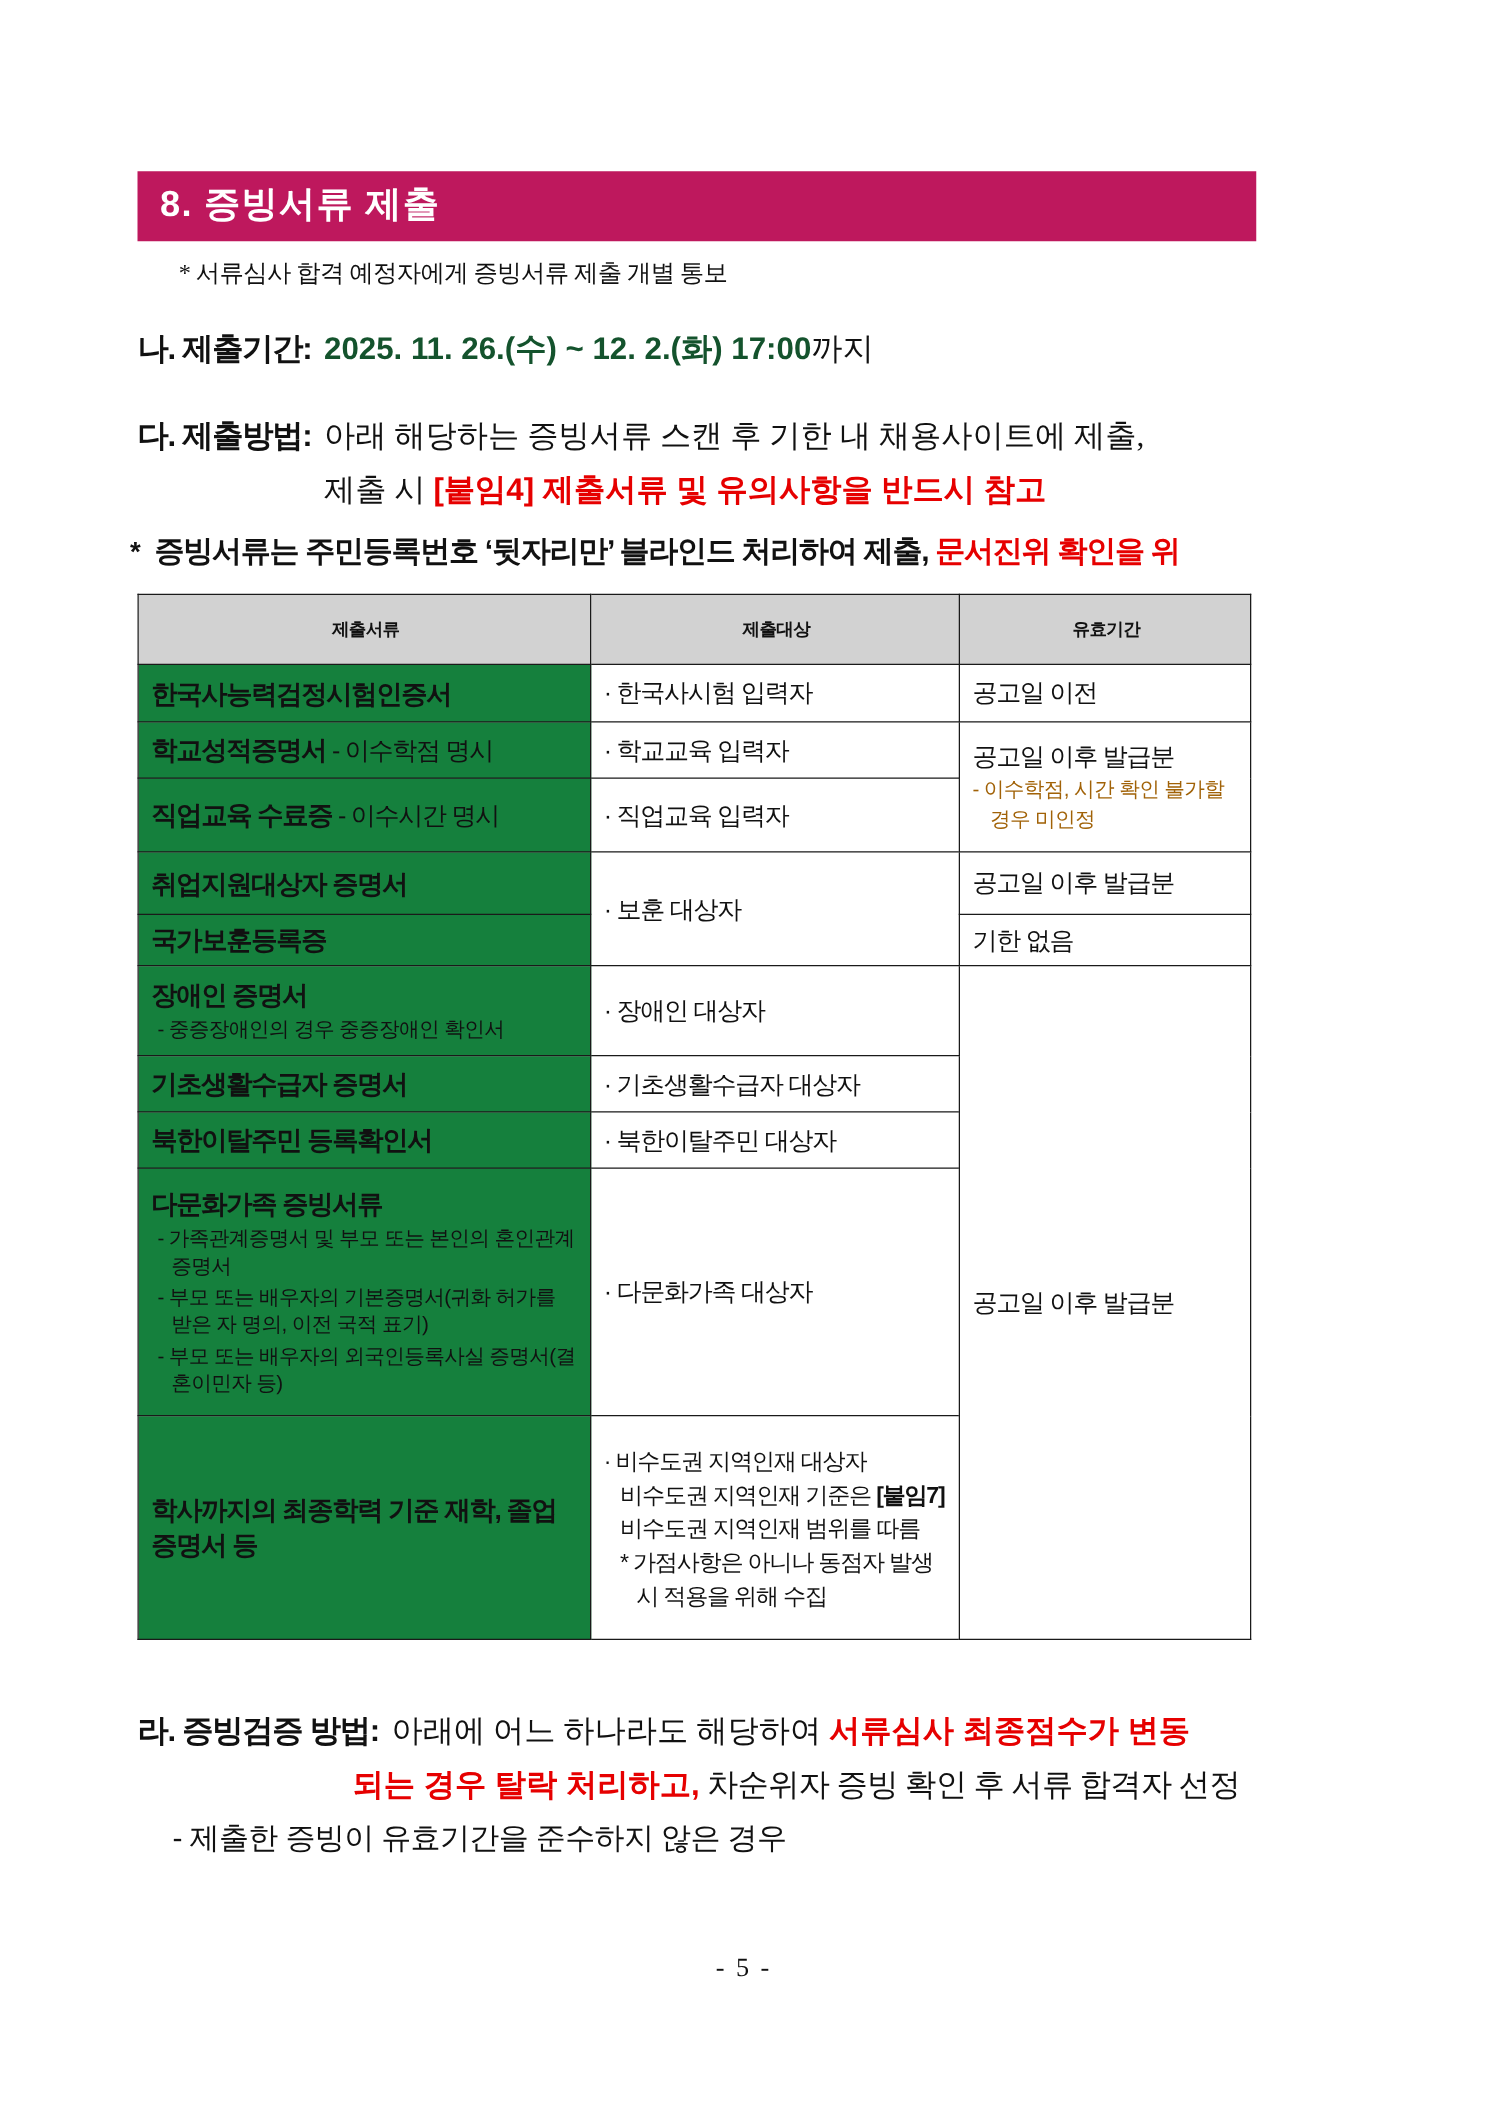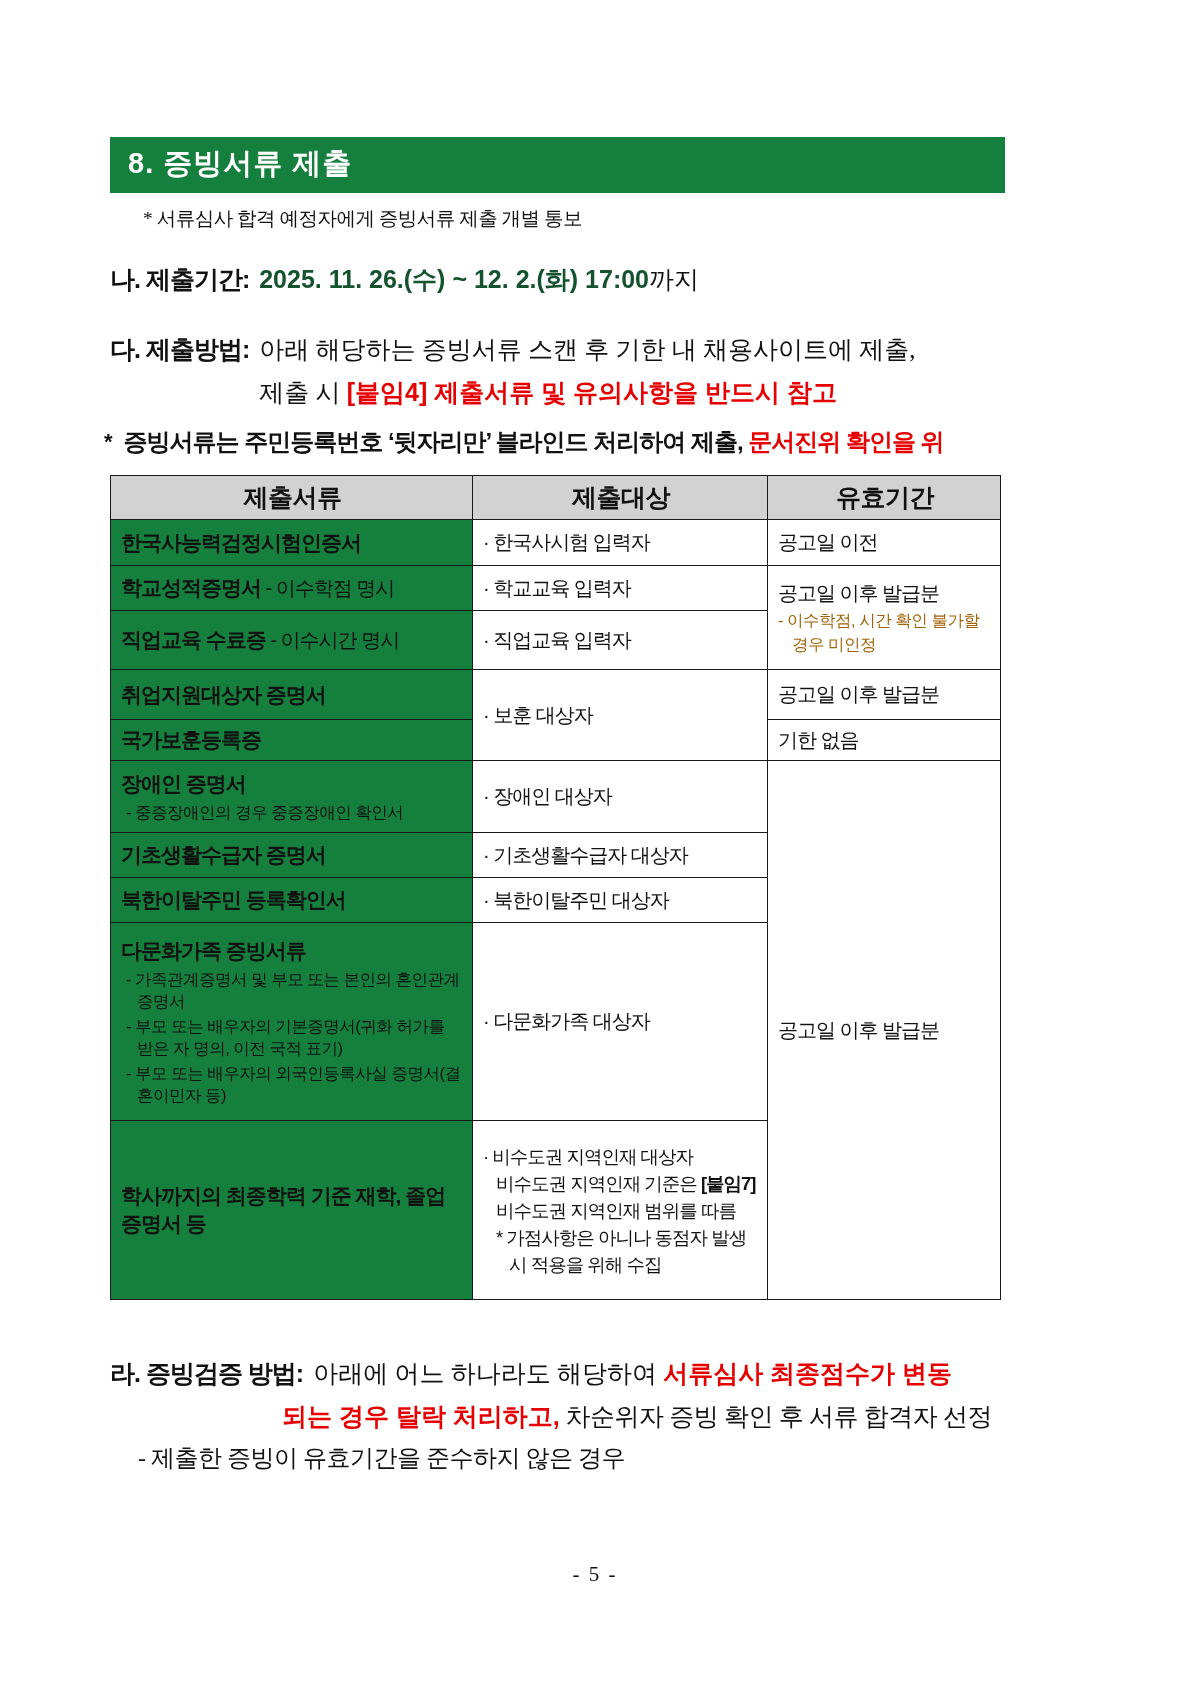--- a/index.html
+++ b/index.html
@@ -9,21 +9,21 @@
     width:1190px; height:1684px;
     background:#ffffff;
     font-family:"Liberation Sans", sans-serif;
     color:#111;
     overflow:hidden;
   }
   .content { padding:137px 105px 0 110px; }
 
   
   .title-bar {
-    background:#15803d;
+    background:#be185d;
     color:#ffffff;
     font-weight:bold;
     font-size:29px;
     letter-spacing:1px;
     padding:7px 10px 9px 18px;
     width:895px;
   }
 
   
   .sec { display:flex; align-items:baseline; font-size:25px; line-height:40px; }
@@ -63,24 +63,24 @@
     width:890px;
     table-layout:fixed;
   }
   table.docs td, table.docs th {
     border:1.5px solid #1a1a1a;
     vertical-align:middle;
     padding:4px 8px 4px 10px;
   }
   table.docs th {
     background:#d2d2d2;
-    font-size:25px;
+    font-size:14px;
     letter-spacing:-0.5px;
     text-align:center;
-    height:44px;
+    height:56px;
   }
   td.doccol { background:#15803d; font-size:21px; letter-spacing:-1px; }
   td.doccol .docname { font-weight:bold; }
   td.doccol .docrest { font-weight:normal; font-size:20px; }
   td.doccol .docsub {
     font-weight:normal; font-size:16.5px; letter-spacing:-0.5px;
     padding-left:16px; text-indent:-11px; margin-top:3px; line-height:22px;
   }
   td.target { font-size:20px; letter-spacing:-1px; padding-left:14px; }
   td.valid  { font-size:20px; letter-spacing:-1px; padding-left:14px; }
@@ -89,21 +89,21 @@
   .vnote2 { padding-left:14px; text-indent:0; }
   .tline { line-height:27px; }
   .tindent { padding-left:13px; }
   .tindent2 { padding-left:26px; }
 
   
   .ra { margin-top:52px; line-height:43px; }
   .ra-line2 { margin-left:172px; font-size:25px; line-height:43px; }
   .ra-line2 .serif { letter-spacing:-0.5px; }
   .ra-bullet {
-    font-family:Liberation Serif, serif;
+    font-family:Liberation Sans, sans-serif;
     font-size:24px; margin:4px 0 0 28px; letter-spacing:-0.5px;
   }
 
   .page-num {
     position:absolute;
     top:1562px; left:0;
     width:100%;
     text-align:center;
     font-family:"Liberation Serif", serif;
     font-size:21px;

